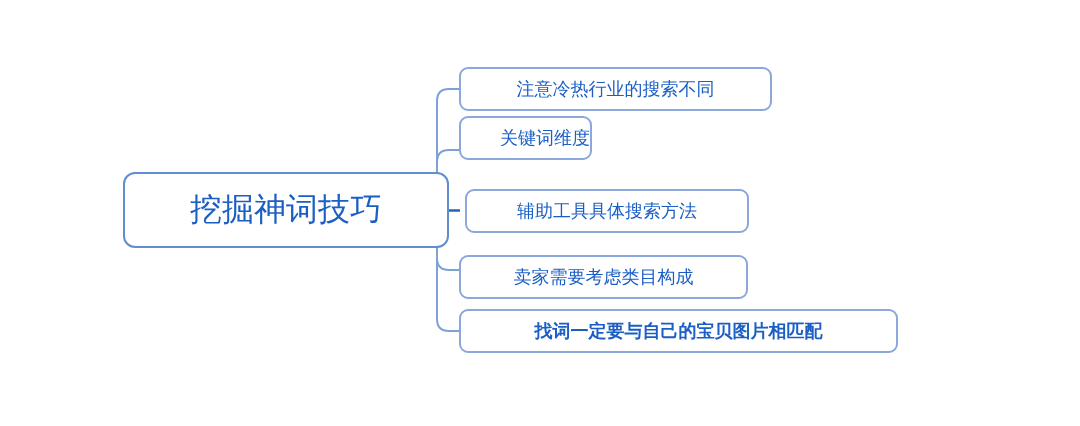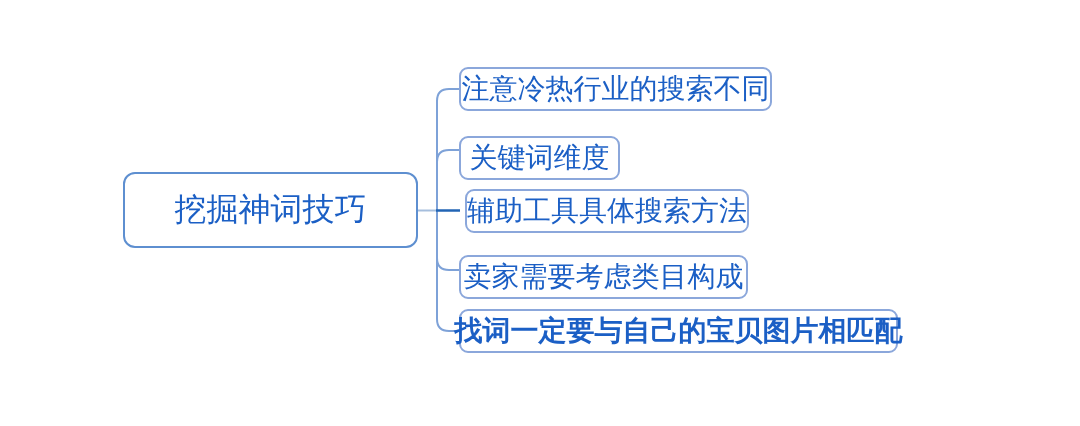--- a/index.html
+++ b/index.html
@@ -35,28 +35,28 @@
     justify-content: center;
     background: #ffffff;
     color: var(--text);
     border: 2px solid var(--child-border);
     border-radius: 9px;
     white-space: nowrap;
     cursor: default;
   }
   .node-root {
     left: 123px; top: 172px;
-    width: 295px; height: 76px;
+    width: 326px; height: 76px;
     font-size: 32px;
     border-color: var(--root-border);
     border-radius: 12px;
   }
-  .node-child { left: 459px; height: 44px; font-size: 28px; }
+  .node-child { left: 459px; height: 44px; font-size: 18px; }
   .c1 { top: 67px;    width: 313px; }
-  .c2 { top: 136px;   width: 161px; }
+  .c2 { top: 116px;   width: 133px; justify-content: flex-end; }
   .c3 { top: 188.5px; width: 284px; margin-left: 6px; }
   .c4 { top: 255px;   width: 289px; }
   .c5 { top: 309px;   width: 439px; font-weight: bold; }
   .node-label { display: inline-block; }
 </style>
 </head>
 <body>
 
 <div class="canvas">
 

